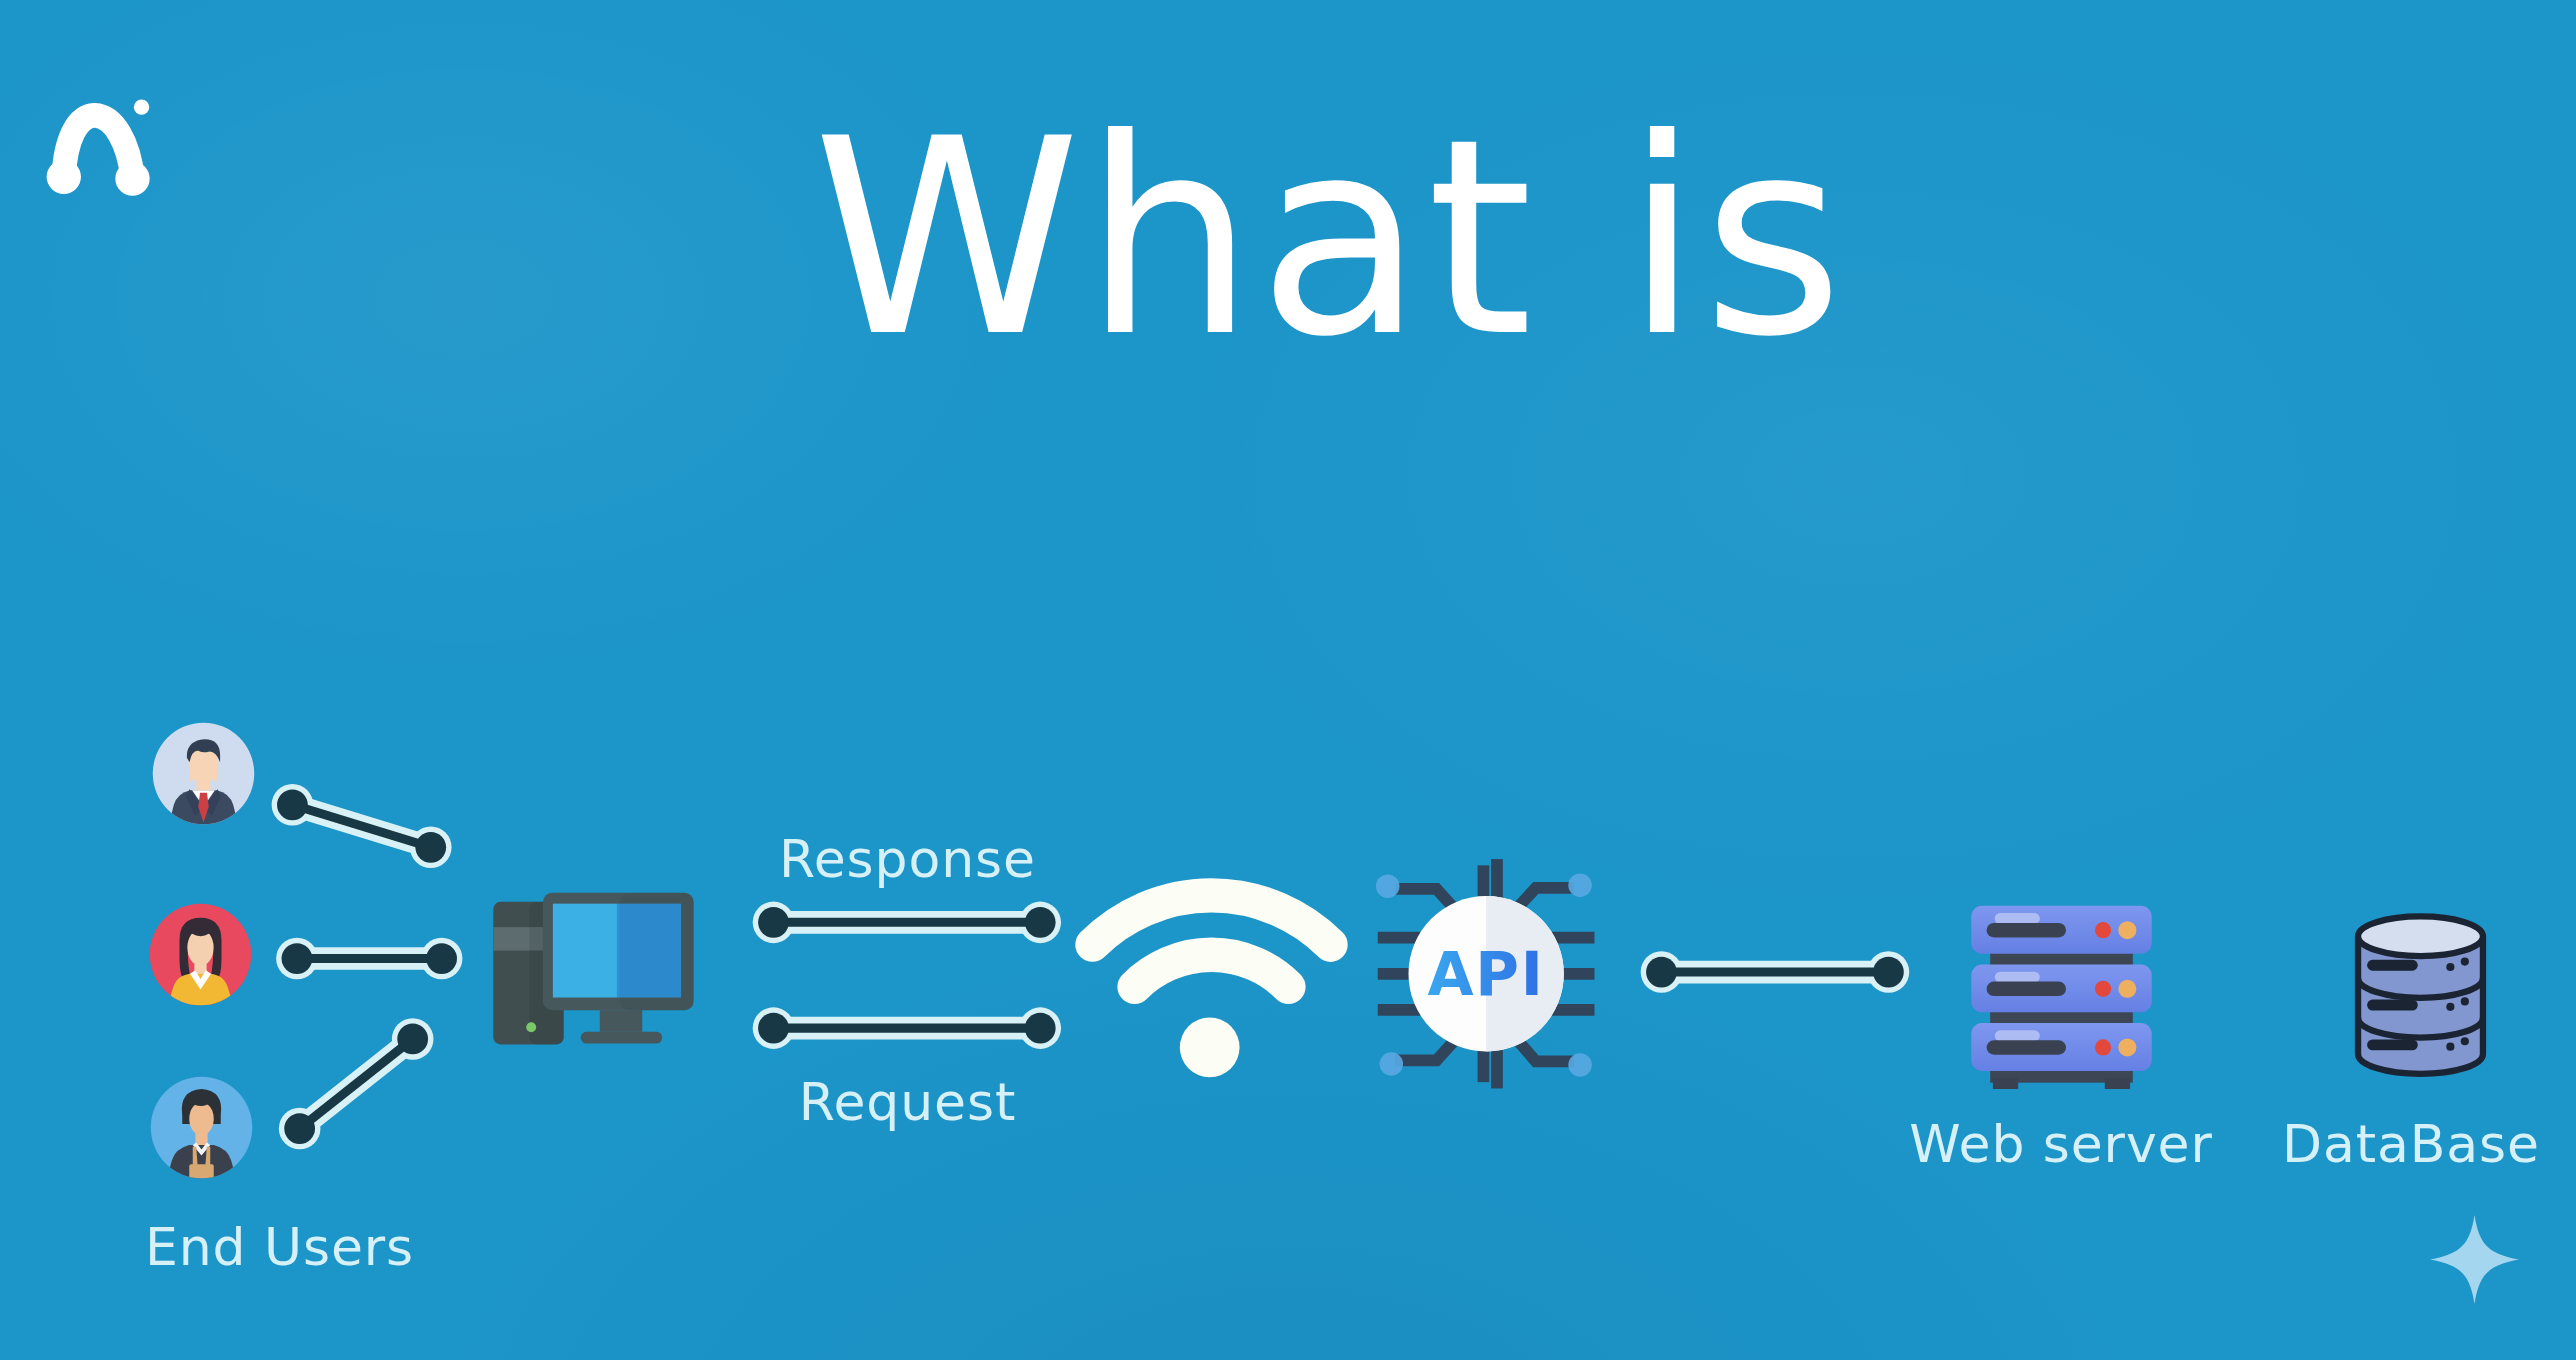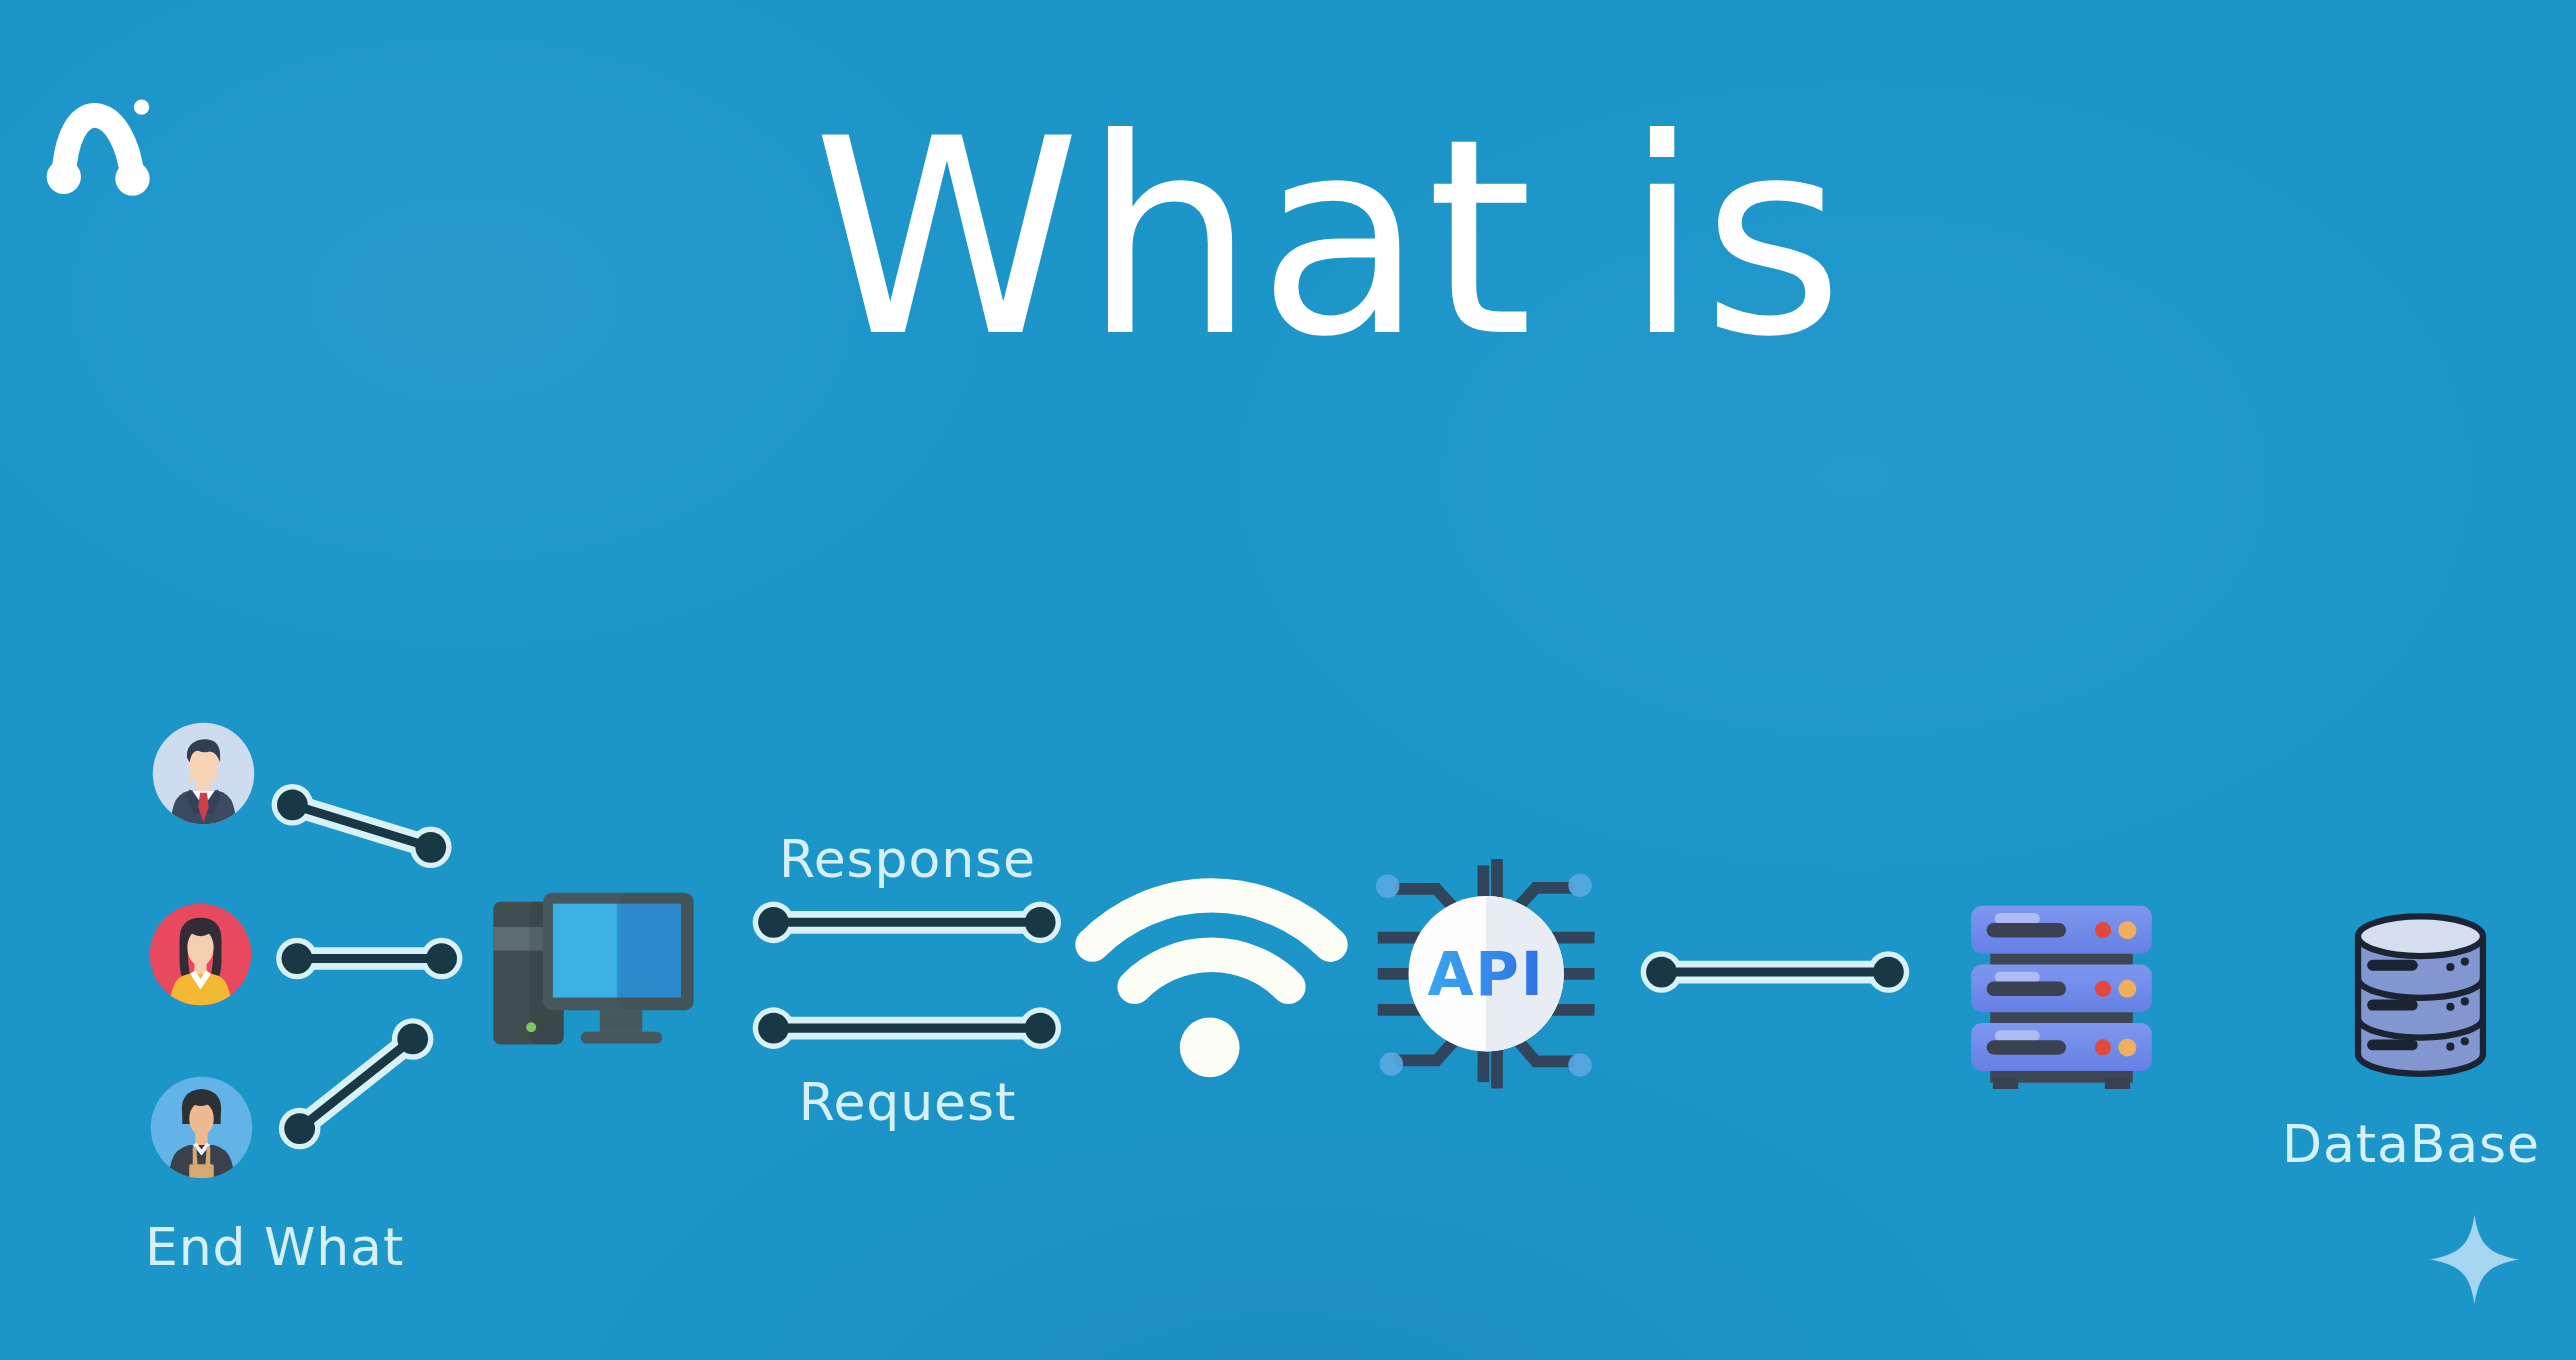--- a/index.html
+++ b/index.html
@@ -147,21 +147,21 @@
       <rect x="53" y="62" width="14" height="18" fill="#eeba90"></rect>
       <path d="M40,42 Q42,22 60,21 Q78,22 80,42 L80,50 Q74,32 66,34 Q60,37 52,34 Q45,33 40,52 Z" fill="#2c3138"></path>
       <path d="M20,120 L26,98 Q30,84 46,80 L74,80 Q90,84 94,98 L100,120 Z" fill="#3a414d"></path>
       <path d="M50,80 L60,92 L70,80 L66,77 L60,85 L54,77 Z" fill="#f2f3f5"></path>
       <path d="M50,82 L54,82 L56,110 L50,110 Z" fill="#d7a871"></path>
       <path d="M66,82 L70,82 L70,110 L64,110 Z" fill="#d7a871"></path>
       <rect x="46" y="102" width="28" height="18" rx="2" fill="#d7a871"></rect>
     </g>
   </svg>
 
-  <div class="abs label" style="left:145px;top:1217px">End What</div>
+  <div class="abs label" style="left:145px;top:1217px">End Users</div>
 
   <svg class="abs" style="left:493px;top:891px" width="210" height="167" viewBox="0 0 232 185">
     <rect x="0" y="12" width="78" height="158" rx="8" fill="#414e50"></rect>
     <rect x="0" y="40" width="78" height="26" fill="#5d6c6e"></rect>
     <rect x="40" y="12" width="38" height="158" rx="8" fill="rgba(20,30,35,0.12)"></rect>
     <circle cx="42" cy="151" r="5.5" fill="#7bc868"></circle>
     <rect x="55" y="2" width="167" height="130" rx="10" fill="#47585c"></rect>
     <rect x="66" y="14" width="71" height="104" fill="#3ab0e4"></rect>
     <rect x="137" y="14" width="71" height="104" fill="#2e90d6"></rect>
     <rect x="118" y="132" width="47" height="24" fill="#47585c"></rect>
@@ -237,20 +237,21 @@
         <circle cx="174" cy="94" r="10" fill="#eeb05f"></circle>
     </g>
     <g>
       <rect x="1" y="132" width="200" height="53" rx="12" fill="url(#unitGrad)"></rect>
       <rect x="27" y="140" width="50" height="12" rx="6" fill="#b6c4f4" opacity="0.85"></rect>
       <rect x="18" y="151" width="88" height="16" rx="8" fill="#3a4252"></rect>
       <circle cx="147" cy="159" r="9" fill="#e2493c"></circle>
         <circle cx="174" cy="159" r="10" fill="#eeb05f"></circle>
     </g>
   </svg>
+  <div class="abs label center" style="left:1880px;top:1114px;width:362px">Web server</div>
 
   <svg class="abs" style="left:2349px;top:909px" width="143" height="174" viewBox="0 0 158 192">
     <path d="M10,30 V160 A69,22 0 0 0 148,160 V30" fill="#8296cf" stroke="#1b2433" stroke-width="7"></path>
     <path d="M10,76 A69,22 0 0 0 148,76" fill="none" stroke="#1b2433" stroke-width="7"></path>
     <path d="M10,120 A69,22 0 0 0 148,120" fill="none" stroke="#1b2433" stroke-width="7"></path>
     <ellipse cx="79" cy="30" rx="69" ry="22" fill="#d5deee" stroke="#1b2433" stroke-width="7"></ellipse>
     <g fill="#1b2433">
       <rect x="20" y="56" width="56" height="12" rx="6"></rect>
       <circle cx="112" cy="64" r="4.5"></circle>
         <circle cx="128" cy="58" r="4.5"></circle>

